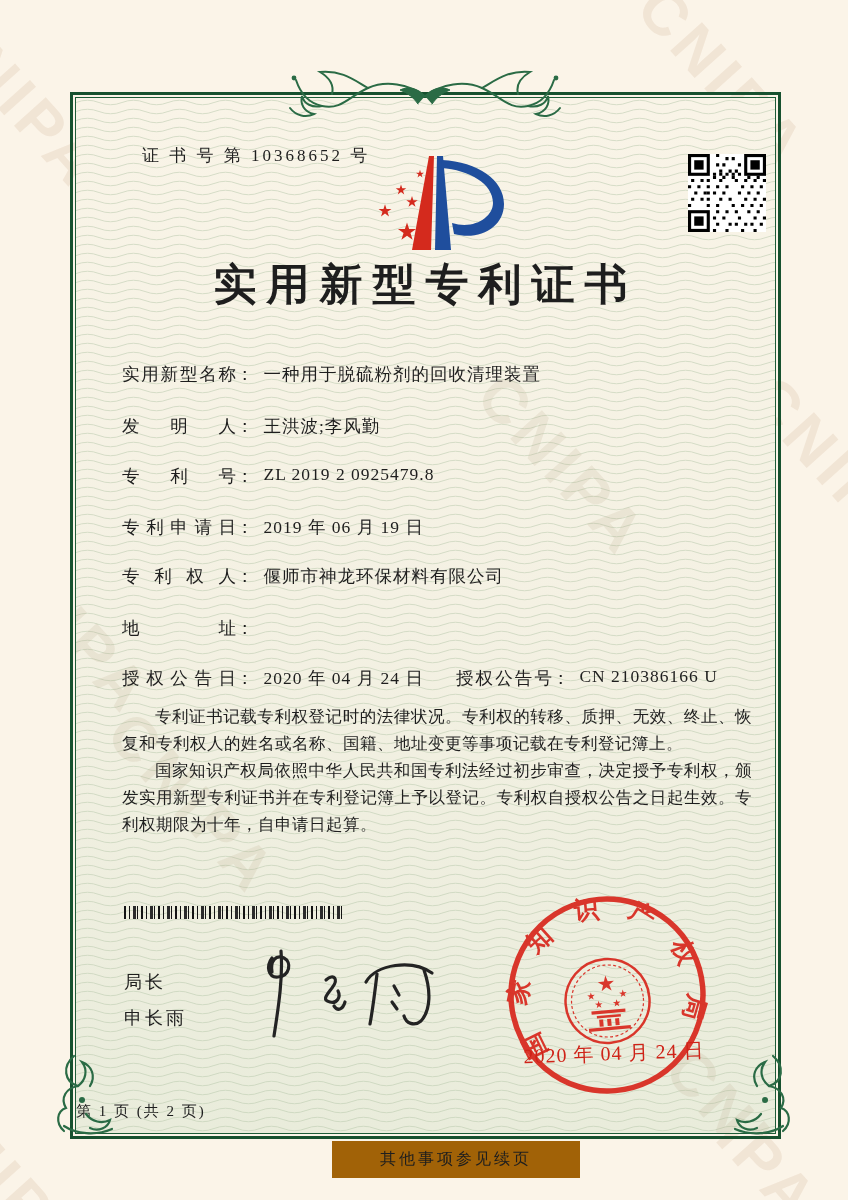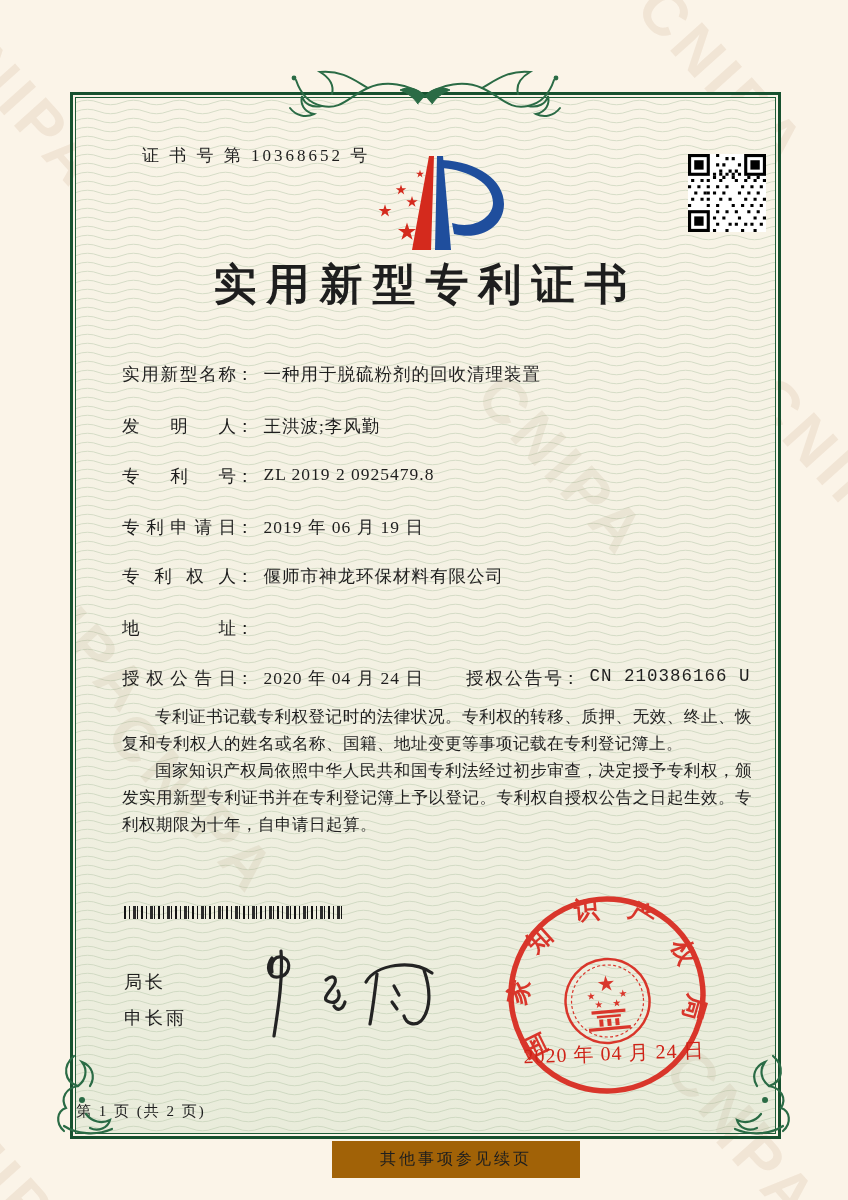--- a/index.html
+++ b/index.html
@@ -18,21 +18,21 @@
   .content{position:absolute;inset:0;z-index:2;}
   .cert-no{position:absolute;left:46px;top:46px;font-size:17px;letter-spacing:3px;margin-left:20px;}
   .logo{position:absolute;left:278px;top:46px;}
   .qr{position:absolute;left:612px;top:56px;width:78px;height:78px;}
   .title{position:absolute;left:0;top:158px;width:100%;text-align:center;
          font-size:43px;font-weight:600;letter-spacing:10px;}
   .frow{position:absolute;left:46px;width:630px;font-size:17.5px;display:flex;}
   .flabel{display:inline-block;width:114px;text-align:justify;text-align-last:justify;}
   .fcolon{display:inline-block;margin-right:10px;}
   .fvalue{letter-spacing:1px;white-space:nowrap;}
-  .fgroup2{margin-left:42px;display:flex;font-family:Liberation Mono, monospace;}
+  .fgroup2{margin-left:32px;display:flex;}
   .fgroup2 .flabel{width:96px;}
   .paras{position:absolute;left:46px;top:606px;width:630px;font-size:16.5px;
          line-height:1.63;text-align:justify;letter-spacing:.5px;}
   .paras p{margin:0;text-indent:2em;}
   .barcode{position:absolute;left:48px;top:808px;width:218px;height:13px;
     background:repeating-linear-gradient(90deg,#141414 0 2px,transparent 2px 5px,
       #141414 5px 6px,transparent 6px 9px,#2b2b2b 9px 12px,transparent 12px 13px,
       #141414 13px 14px,transparent 14px 17px);}
   .signer{position:absolute;left:48px;font-family:"Liberation Sans","DejaVu Sans",sans-serif;
           font-size:18px;letter-spacing:3px;}

